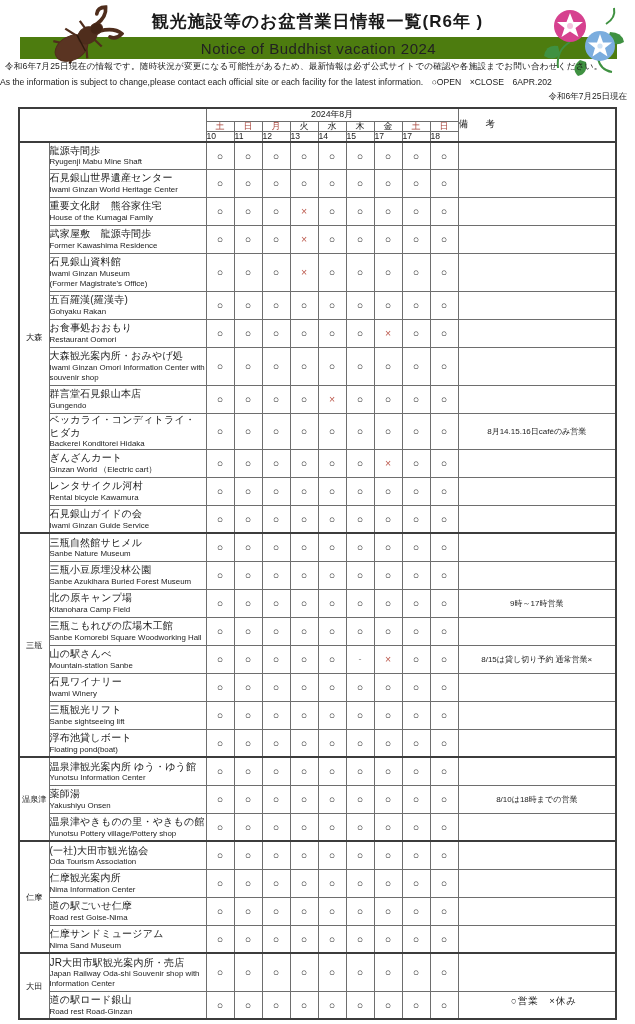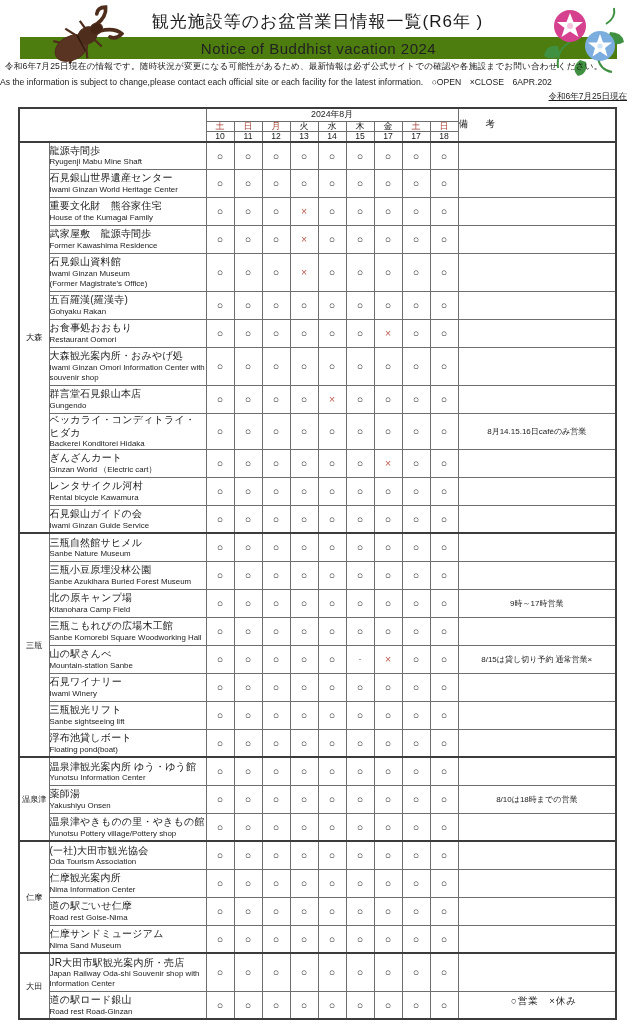--- a/index.html
+++ b/index.html
@@ -4,58 +4,57 @@
 <style>
   html,body{margin:0;padding:0;}
   body{
     width:635px;height:1024px;position:relative;overflow:hidden;
     background:#ffffff;
     font-family:"Liberation Sans","DejaVu Sans",sans-serif;
     color:#1a1a1a;
   }
   .page-title{
     position:absolute;top:10px;left:0;width:635px;text-align:center;
-    font-size:17px;font-weight:normal;letter-spacing:1px;
+    font-size:17px;font-weight:bold;letter-spacing:1px;
   }
   .banner{
     position:absolute;top:37px;left:20px;width:597px;height:22px;
     background:#4d7c0f;display:flex;align-items:center;justify-content:center;
   }
   .banner-text{font-size:15px;color:#222;letter-spacing:.5px;}
   .illu{position:absolute;}
   .illu-beetle{top:4px;left:28px;width:96px;height:64px;}
   .illu-flowers{top:2px;left:540px;width:92px;height:74px;}
   .note-jp{
     position:absolute;top:61px;left:5px;width:626px;
     font-size:8.6px;letter-spacing:.2px;white-space:nowrap;
   }
   .note-en{
     position:absolute;top:77px;left:0;width:622px;
     font-size:8.6px;white-space:nowrap;
   }
   .as-of{
     position:absolute;top:91px;right:8px;
     font-size:8.5px;
-    text-decoration:underline;
   }
   table.main{
     position:absolute;top:107px;left:18px;
     border-collapse:collapse;table-layout:fixed;width:599px;
     border:2px solid #3c3c3c;
   }
   table.main td,table.main th{
     border:1px solid #6e6e6e;padding:0;font-weight:normal;
     overflow:hidden;
   }
   thead tr{height:10px;}
   th.month{font-size:8.8px;text-align:center;margin-left:42px;}
   th.remarks-h{font-size:9.5px;text-align:left;letter-spacing:4px;}
   td.dow{font-size:9px;text-align:center;line-height:1;}
   td.dow.holiday{color:#a8453c;}
-  td.date{font-size:8.6px;text-align:center;line-height:1;}
+  td.date{font-size:8.6px;text-align:left;line-height:1;}
   tbody tr{height:28px;}
   tbody tr.tall{height:38px;}
   tbody tr.section-start td{border-top:2px solid #3c3c3c;}
   td.region{
     font-size:8.2px;text-align:center;letter-spacing:0;color:#222;
   }
   td.name{padding:2px 3px;vertical-align:middle;}
   td.name .jp{font-size:10px;line-height:1.25;letter-spacing:.2px;}
   td.name .en{font-size:7.9px;line-height:1.25;color:#222;white-space:pre-line;}
   td.mark{text-align:center;vertical-align:middle;font-size:10.5px;line-height:1;}

